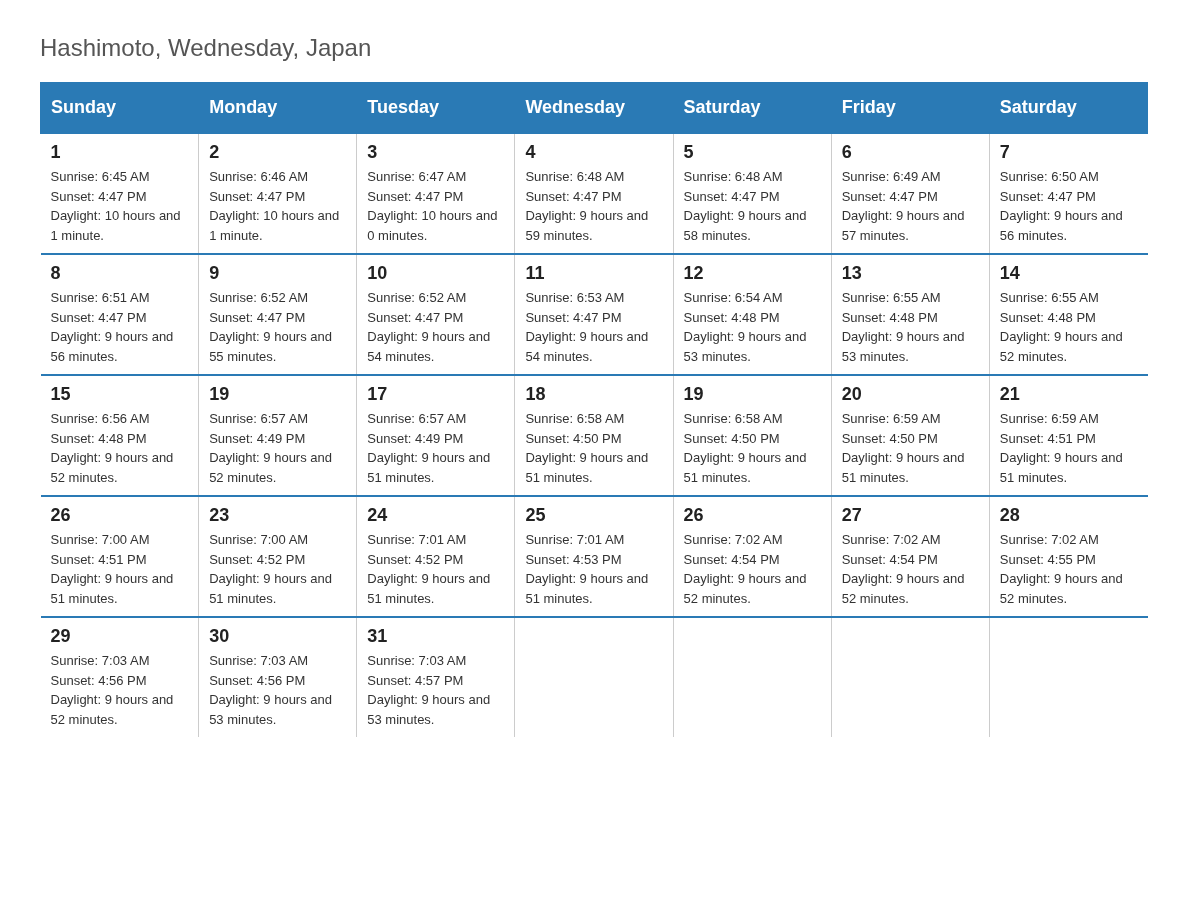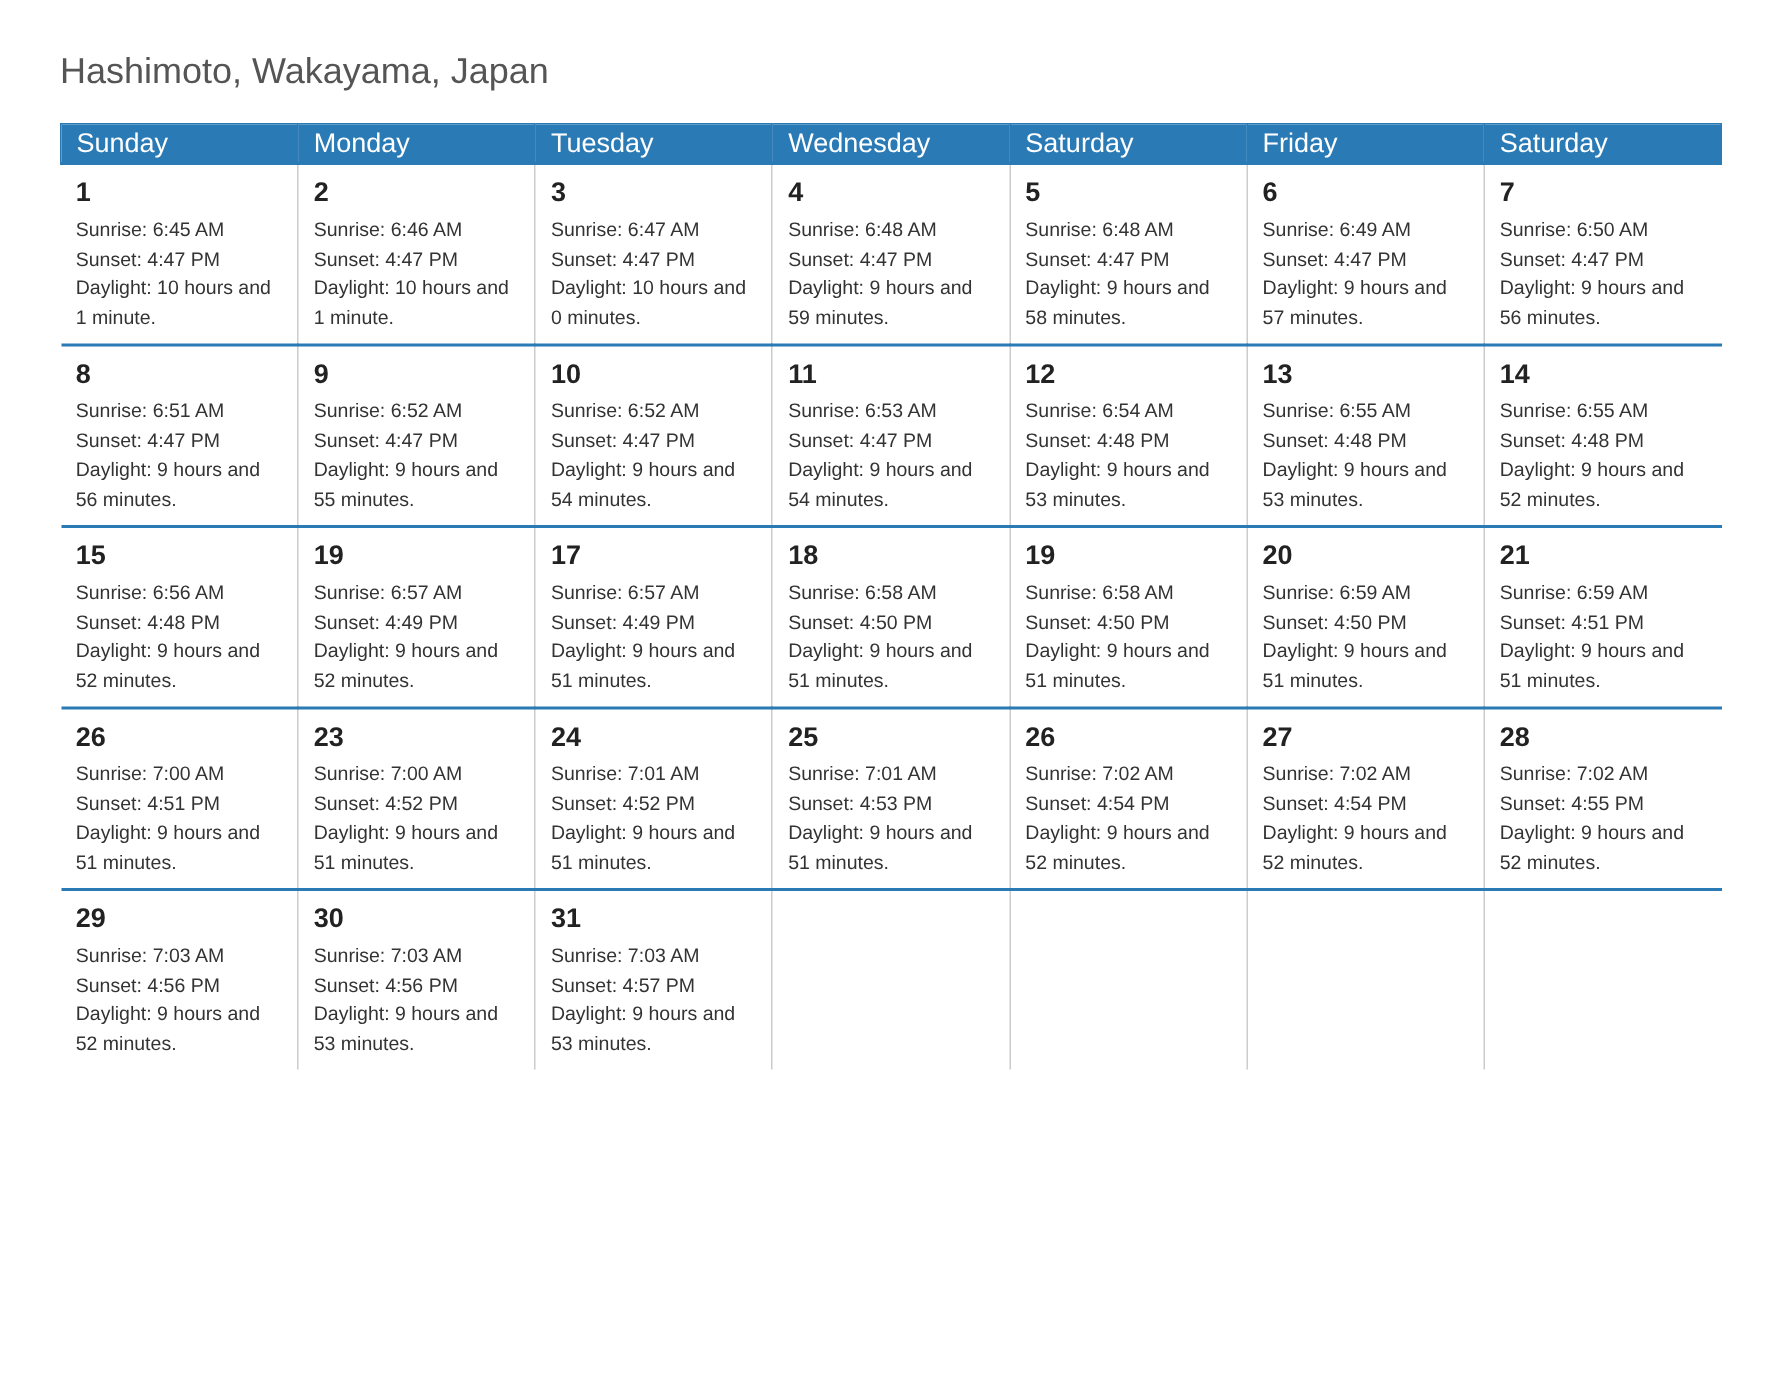--- a/index.html
+++ b/index.html
@@ -53,22 +53,22 @@
       width: 100%;
       border-collapse: collapse;
       table-layout: fixed;
     }
     thead tr {
       background-color: #2a7ab5;
     }
     thead th {
       color: #fff;
       font-size: 18px;
-      font-weight: normal;
-      padding: 2px 10px;
+      font-weight: bold;
+      padding: 14px 10px;
       text-align: left;
       border: 1px solid #2a7ab5;
     }
     tbody tr {
       border-top: 2px solid #2a7ab5;
     }
     tbody td {
       vertical-align: top;
       padding: 8px 10px;
       font-size: 13px;
@@ -93,21 +93,21 @@
     }
     .empty-cell {
       background: #fff;
     }
   </style>
 </head>
 <body>
 
 <div class="header">
   <div class="title-section">
-    <div class="location-title">Hashimoto, Wakayama, Japan</div>
+    <div class="location-title">Hashimoto, Wednesday, Japan</div>
   </div>
 </div>
 
 <table>
   <thead>
     <tr>
     <th>Sunday</th>
         <th>Monday</th>
         <th>Tuesday</th>
         <th>Wednesday</th>

